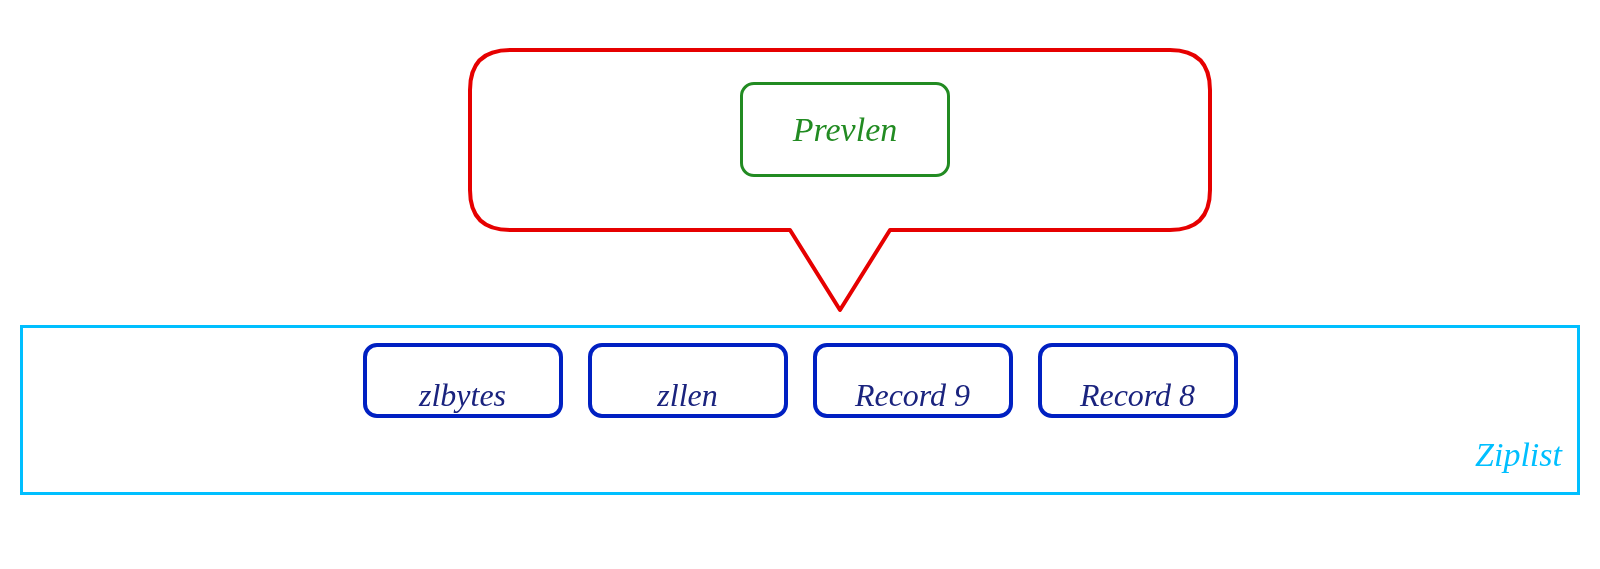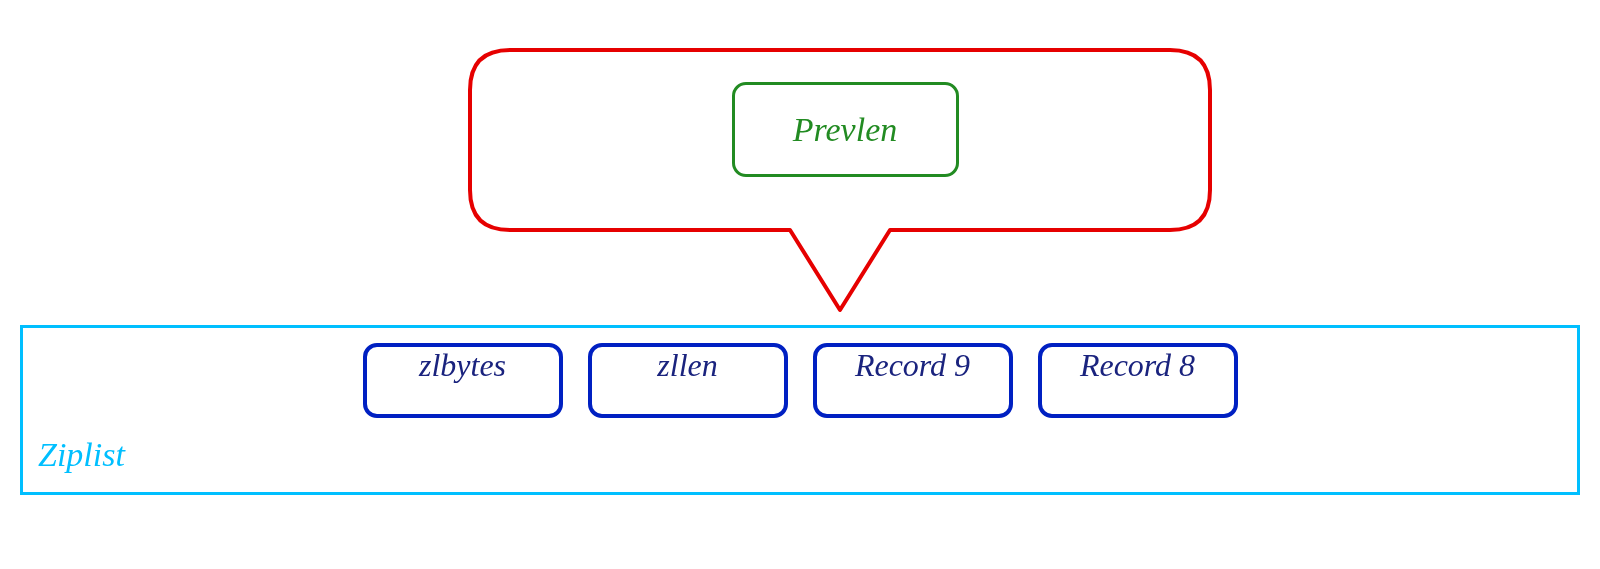--- a/index.html
+++ b/index.html
@@ -33,21 +33,21 @@
       top: 42px;
       left: 40px;
       width: 690px;
       display: flex;
       gap: 30px;
       justify-content: center;
     }
     .green-box {
       border: 3px solid #228B22;
       border-radius: 14px;
-      width: 227px;
+      width: 210px;
       height: 95px;
       display: flex;
       align-items: center;
       justify-content: center;
       color: #228B22;
       font-size: 34px;
       font-style: italic;
     }
     .ziplist-container {
       position: absolute;
@@ -61,28 +61,28 @@
       display: flex;
       gap: 25px;
       justify-content: center;
     }
     .blue-box {
       border: 4px solid #0020C2;
       border-radius: 14px;
       width: 200px;
       height: 75px;
       display: flex;
-      align-items: flex-start;
+      align-items: flex-end;
       justify-content: center;
       color: #1A237E;
       font-size: 32px;
       font-style: italic;
     }
     .ziplist-label {
-      text-align: left;
+      text-align: right;
       color: #00BFFF;
       font-size: 34px;
       font-style: italic;
       margin-top: 18px;
       margin-bottom: 8px;
     }
   </style>
 </head>
 <body>
 

